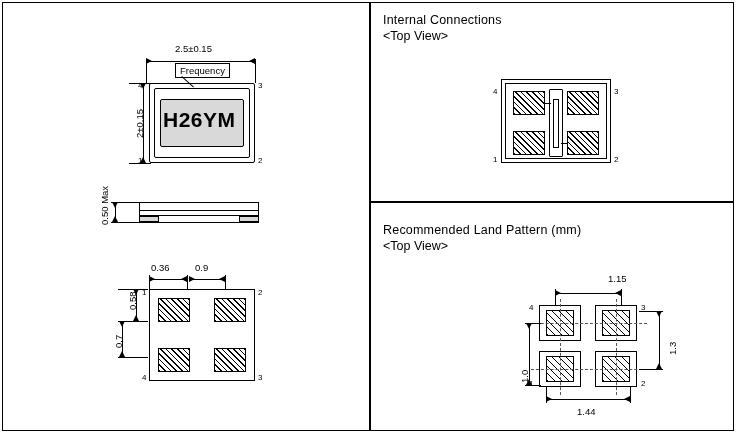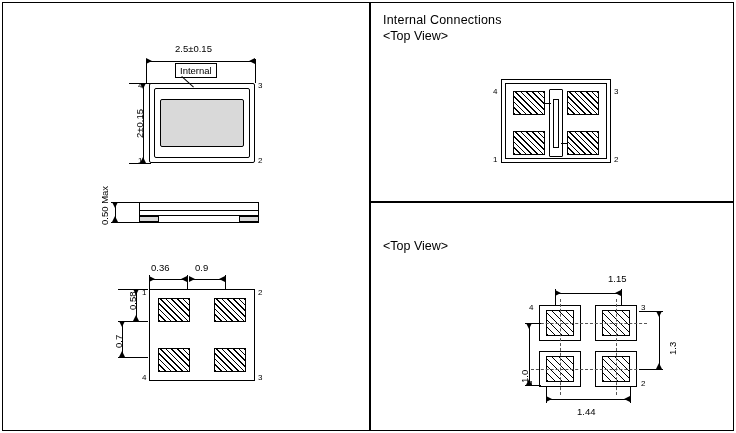--- a/index.html
+++ b/index.html
@@ -58,22 +58,23 @@
     <div class="lbl rot" style="left:131px;top:135px;transform:rotate(-90deg);">2±0.15</div>
     <div class="ln hln" style="left:126px;top:80px;width:22px;"></div>
     <div class="ln hln" style="left:126px;top:160px;width:22px;"></div>
     <div class="ln vln" style="left:140px;top:80px;height:80px;"></div>
     <div class="tri tri-d" style="left:137px;top:80px;"></div>
     <div class="tri tri-u" style="left:137px;top:154px;"></div>
 
     <div class="box" style="left:146px;top:80px;width:106px;height:80px;border-radius:2px;"></div>
     <div class="box" style="left:151px;top:85px;width:96px;height:70px;border-radius:2px;"></div>
     <div class="box gray" style="left:157px;top:96px;width:84px;height:48px;border-radius:2px;"></div>
-
-    <div class="callout-box" style="left:172px;top:60px;">Internal</div>
+    <div class="marktext" style="left:160px;top:105px;">H26YM</div>
+
+    <div class="callout-box" style="left:172px;top:60px;">Frequency</div>
     <div class="ln" style="left:179px;top:73px;width:16px;height:1px;transform:rotate(42deg);transform-origin:0 0;"></div>
 
     <div class="lbl-sm" style="left:135px;top:78px;">4</div>
     <div class="lbl-sm" style="left:255px;top:78px;">3</div>
     <div class="lbl-sm" style="left:135px;top:153px;">1</div>
     <div class="lbl-sm" style="left:255px;top:153px;">2</div>
 
     <div class="lbl rot" style="left:96px;top:222px;transform:rotate(-90deg);">0.50 Max</div>
     <div class="ln hln" style="left:108px;top:199px;width:30px;"></div>
     <div class="ln hln" style="left:108px;top:219px;width:30px;"></div>
@@ -142,20 +143,21 @@
     <div class="ln hln" style="left:174px;top:100px;width:6px;"></div>
     <div class="ln hln" style="left:190px;top:140px;width:6px;"></div>
 
     <div class="lbl-sm" style="left:122px;top:84px;">4</div>
     <div class="lbl-sm" style="left:243px;top:84px;">3</div>
     <div class="lbl-sm" style="left:122px;top:152px;">1</div>
     <div class="lbl-sm" style="left:243px;top:152px;">2</div>
   </div>
 
   <div class="panel" id="panel-bottom-right">
+    <div class="panel-title" style="left:12px;top:20px;">Recommended Land Pattern (mm)</div>
     <div class="panel-sub" style="left:12px;top:36px;">&lt;Top View&gt;</div>
 
     <div class="lbl" style="left:202px;top:70px;margin-left:35px;">1.15</div>
     <div class="ln hln" style="left:184px;top:90px;width:66px;"></div>
     <div class="tri tri-r" style="left:184px;top:87px;"></div>
     <div class="tri tri-l" style="left:244px;top:87px;"></div>
     <div class="ln vln" style="left:184px;top:86px;height:16px;"></div>
     <div class="ln vln" style="left:250px;top:86px;height:16px;"></div>
 
     <div class="box" style="left:168px;top:102px;width:42px;height:36px;"></div>

